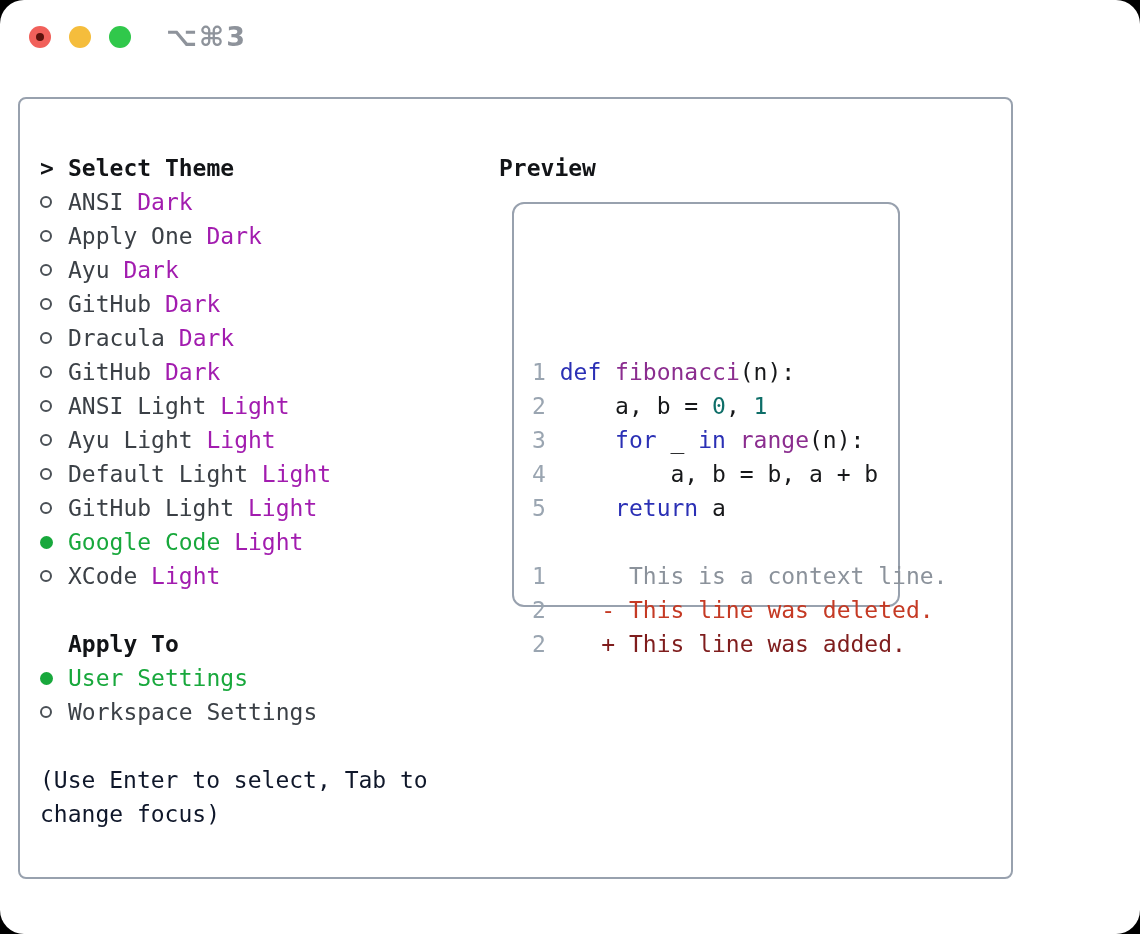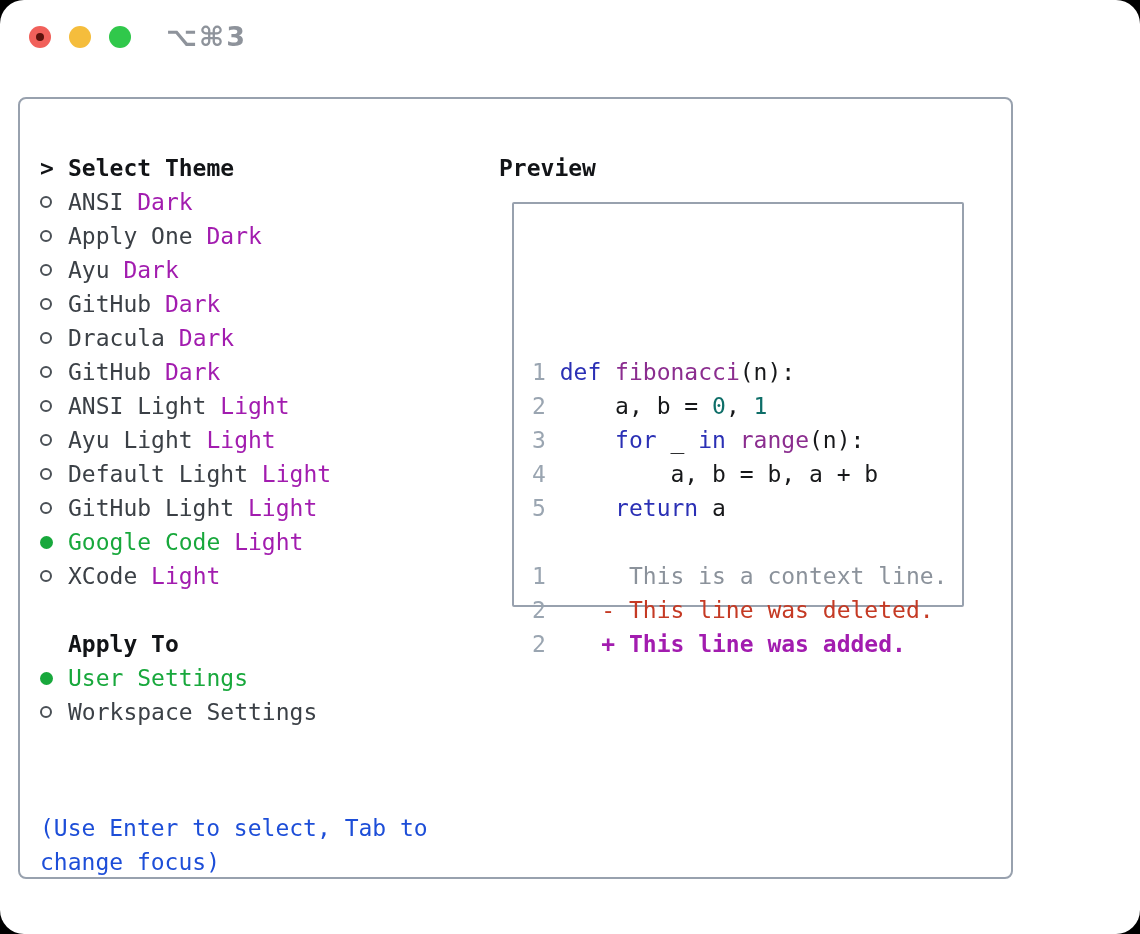--- a/index.html
+++ b/index.html
@@ -22,36 +22,36 @@
   .row{display:flex;align-items:center;height:34px;font-size:23px;color:#3b4046;white-space:pre;}
   .bullet-col{width:28px;display:flex;align-items:center;flex:none;}
   .circle{width:12px;height:12px;box-sizing:border-box;border:2px solid #4a5056;border-radius:50%;}
   .circle.filled{width:13px;height:13px;border:none;background:#18a83c;}
   .hdr{font-weight:bold;color:#121417;}
   .selected .name{color:#18a83c;}
   .variant{color:#a21caf;}
   .theme-list{position:absolute;left:20px;top:52px;}
   .apply-block{position:absolute;left:20px;top:528px;}
   .help{position:absolute;left:20px;top:664px;width:440px;font-size:23px;line-height:34px;
-        color:#1d4ed8;white-space:pre-line;margin-top:48px;}
+        color:#0f172a;white-space:pre-line;}
   
   .preview-title{position:absolute;left:479px;top:52px;height:34px;display:flex;align-items:center;
                  font-size:23px;}
-  .preview-box{position:absolute;left:492px;top:103px;width:452px;height:405px;box-sizing:border-box;
-               border:2px solid #98a1ae;border-radius:2px;background:#fff;padding-left:43px;}
+  .preview-box{position:absolute;left:492px;top:103px;width:388px;height:405px;box-sizing:border-box;
+               border:2px solid #98a1ae;border-radius:12px;background:#fff;padding-left:43px;}
   .code{position:absolute;left:18px;top:49px;font-size:23px;line-height:34px;white-space:pre;}
   .code .line{height:34px;}
   .c-ln{color:#9aa5b1;}
   .c-kw{color:#2b30b5;}
   .c-fn{color:#8b2d8f;}
   .c-lit{color:#0e6e68;}
   .c-pl{color:#17181a;}
   .c-ctx{color:#8b929b;}
   .c-del{color:#c53a24;}
-  .c-add{color:#a21caf;font-weight:bold;}
+  .c-add{color:#7f1d1d;}
 </style>
 </head>
 <body>
 
 <div class="stage">
   <div class="window">
 
     <div class="titlebar">
       <div class="light red"></div>
       <div class="light yellow"></div>

